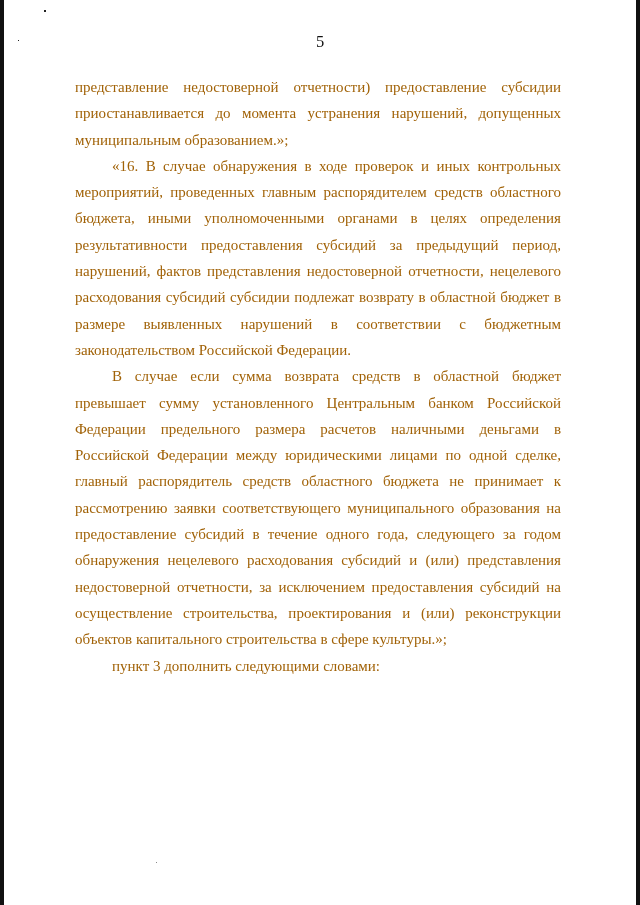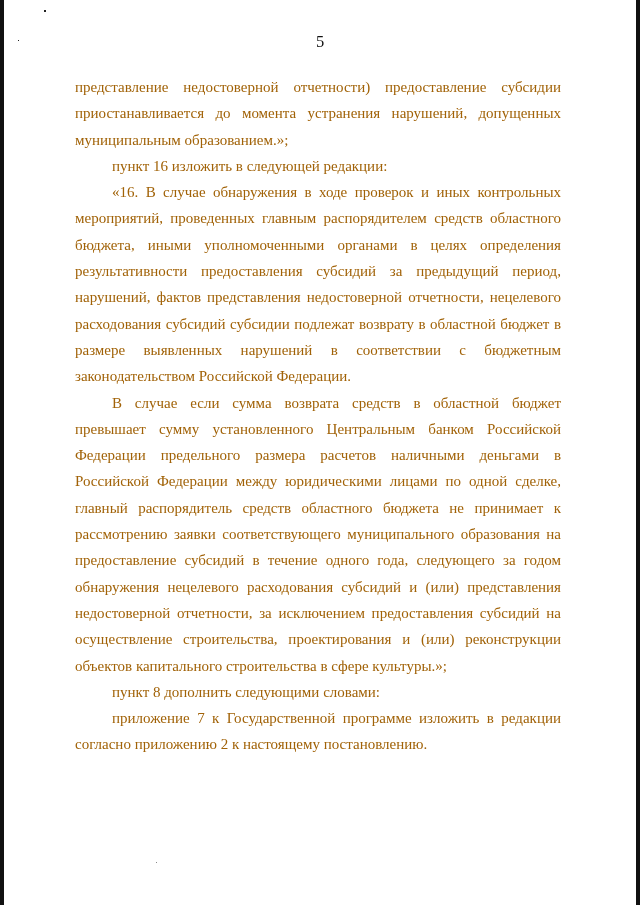--- a/index.html
+++ b/index.html
@@ -65,18 +65,16 @@
 <div class="edge-left"></div>
 <div class="edge-right"></div>
 <div class="speck" style="left:44px; top:10px;"></div>
 <div class="speck" style="left:18px; top:40px; width:1px; height:1px;"></div>
 <div class="speck" style="left:156px; top:862px; width:1px; height:1px; background:#888;"></div>
 
 <div class="page-number">5</div>
 
 <div class="body-text">
   <p class="para">представление недостоверной отчетности) предоставление субсидии приостанавливается до момента устранения нарушений, допущенных муниципальным образованием.»;</p>
-  <p class="para indent">пункт 16 изложить в следующей редакции:</p>
   <p class="para indent">«16. В случае обнаружения в ходе проверок и иных контрольных мероприятий, проведенных главным распорядителем средств областного бюджета, иными уполномоченными органами в целях определения результативности предоставления субсидий за предыдущий период, нарушений, фактов представления недостоверной отчетности, нецелевого расходования субсидий субсидии подлежат возврату в областной бюджет в размере выявленных нарушений в соответствии с бюджетным законодательством Российской Федерации.</p>
   <p class="para indent">В случае если сумма возврата средств в областной бюджет превышает сумму установленного Центральным банком Российской Федерации предельного размера расчетов наличными деньгами в Российской Федерации между юридическими лицами по одной сделке, главный распорядитель средств областного бюджета не принимает к рассмотрению заявки соответствующего муниципального образования на предоставление субсидий в течение одного года, следующего за годом обнаружения нецелевого расходования субсидий и (или) представления недостоверной отчетности, за исключением предоставления субсидий на осуществление строительства, проектирования и (или) реконструкции объектов капитального строительства в сфере культуры.»;</p>
-  <p class="para indent">пункт 8 дополнить следующими словами:</p>
-  <p class="para indent">приложение 7 к Государственной программе изложить в редакции согласно приложению 2 к настоящему постановлению.</p>
+  <p class="para indent">пункт 3 дополнить следующими словами:</p>
 </div>
 
 </body></html>

